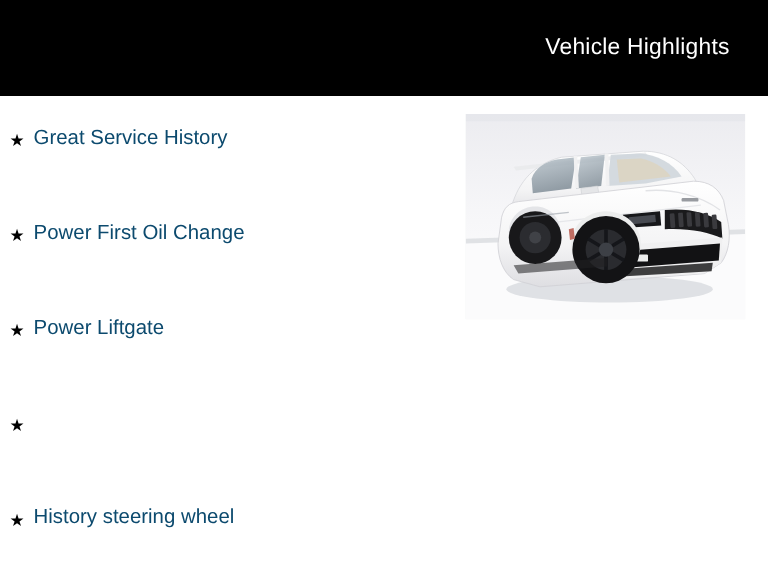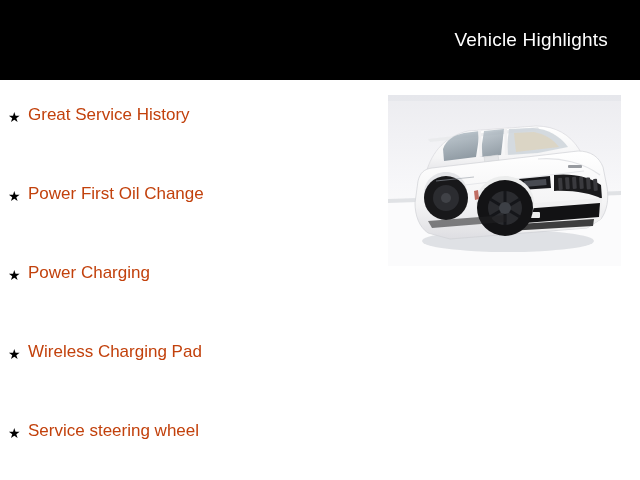--- a/index.html
+++ b/index.html
@@ -63,21 +63,21 @@
     position: absolute;
     left: 8px;
     top: 12px;
     font-size: 14px;
     line-height: 14px;
     color: #000000;
   }
   .highlight-label {
     font-size: 17px;
     line-height: 22px;
-    color: #c2410c;
+    color: #0c4a6e;
     font-weight: 400;
     padding-top: 6px;
     white-space: nowrap;
   }
 
   
   .vehicle-photo {
     position: absolute;
     left: 388px;
     top: 95px;
@@ -111,29 +111,28 @@
     <li class="highlight-item">
       <span class="bullet-star">★</span>
       <span class="highlight-label">Great Service History</span>
     </li>
     <li class="highlight-item">
       <span class="bullet-star">★</span>
       <span class="highlight-label">Power First Oil Change</span>
     </li>
     <li class="highlight-item">
       <span class="bullet-star">★</span>
-      <span class="highlight-label">Power Charging</span>
-    </li>
-    <li class="highlight-item">
-      <span class="bullet-star">★</span>
-      <span class="highlight-label">Wireless Charging Pad</span>
-    </li>
-    <li class="highlight-item">
-      <span class="bullet-star">★</span>
-      <span class="highlight-label">Service steering wheel</span>
+      <span class="highlight-label">Power Liftgate</span>
+    </li>
+    <li class="highlight-item">
+      <span class="bullet-star">★</span>
+    </li>
+    <li class="highlight-item">
+      <span class="bullet-star">★</span>
+      <span class="highlight-label">History steering wheel</span>
     </li>
   </ul>
 
   <div class="vehicle-photo">
     <svg width="233" height="171" viewBox="0 0 233 171" xmlns="http://www.w3.org/2000/svg" aria-hidden="true">
       <defs>
         <linearGradient id="studioBg" x1="0" y1="0" x2="0" y2="1">
           <stop offset="0" stop-color="#ececf0"></stop>
           <stop offset="0.52" stop-color="#f7f7f9"></stop>
           <stop offset="1" stop-color="#ffffff"></stop>

